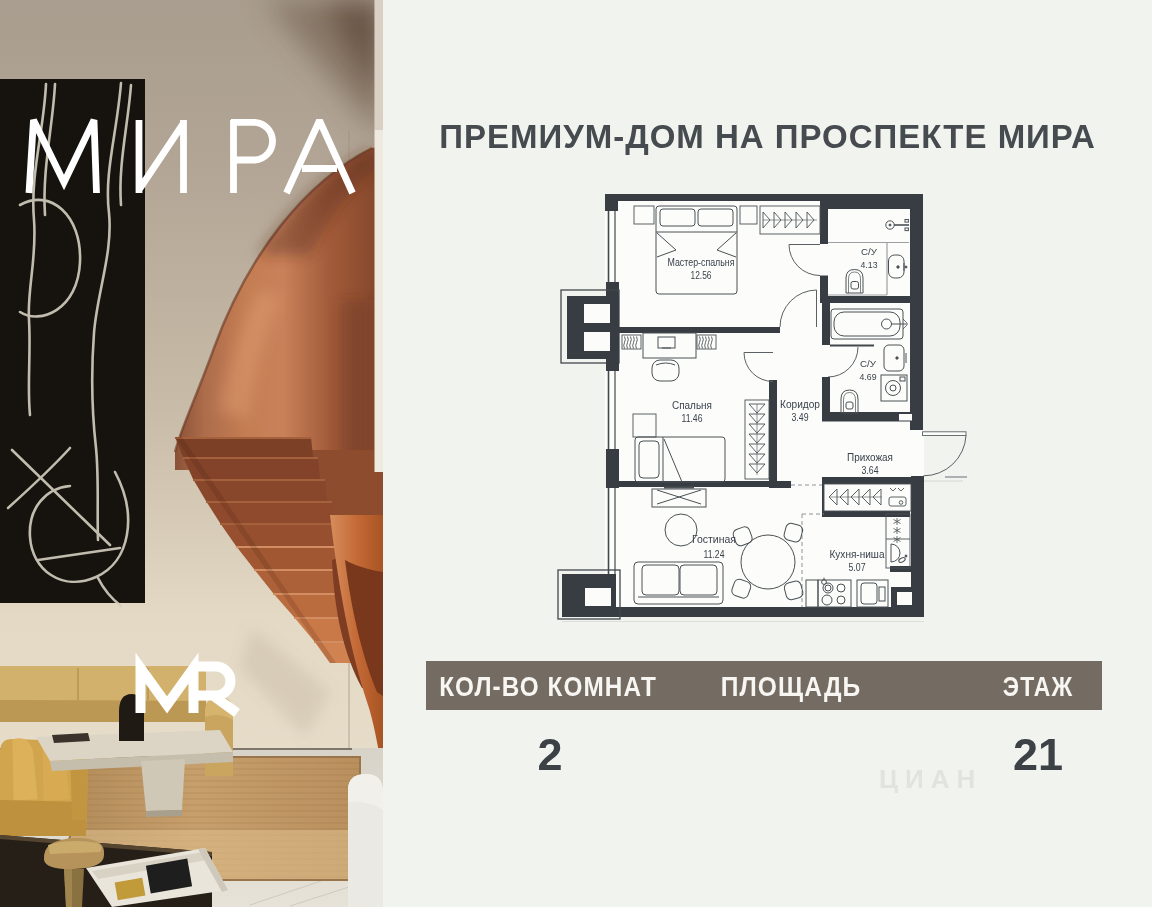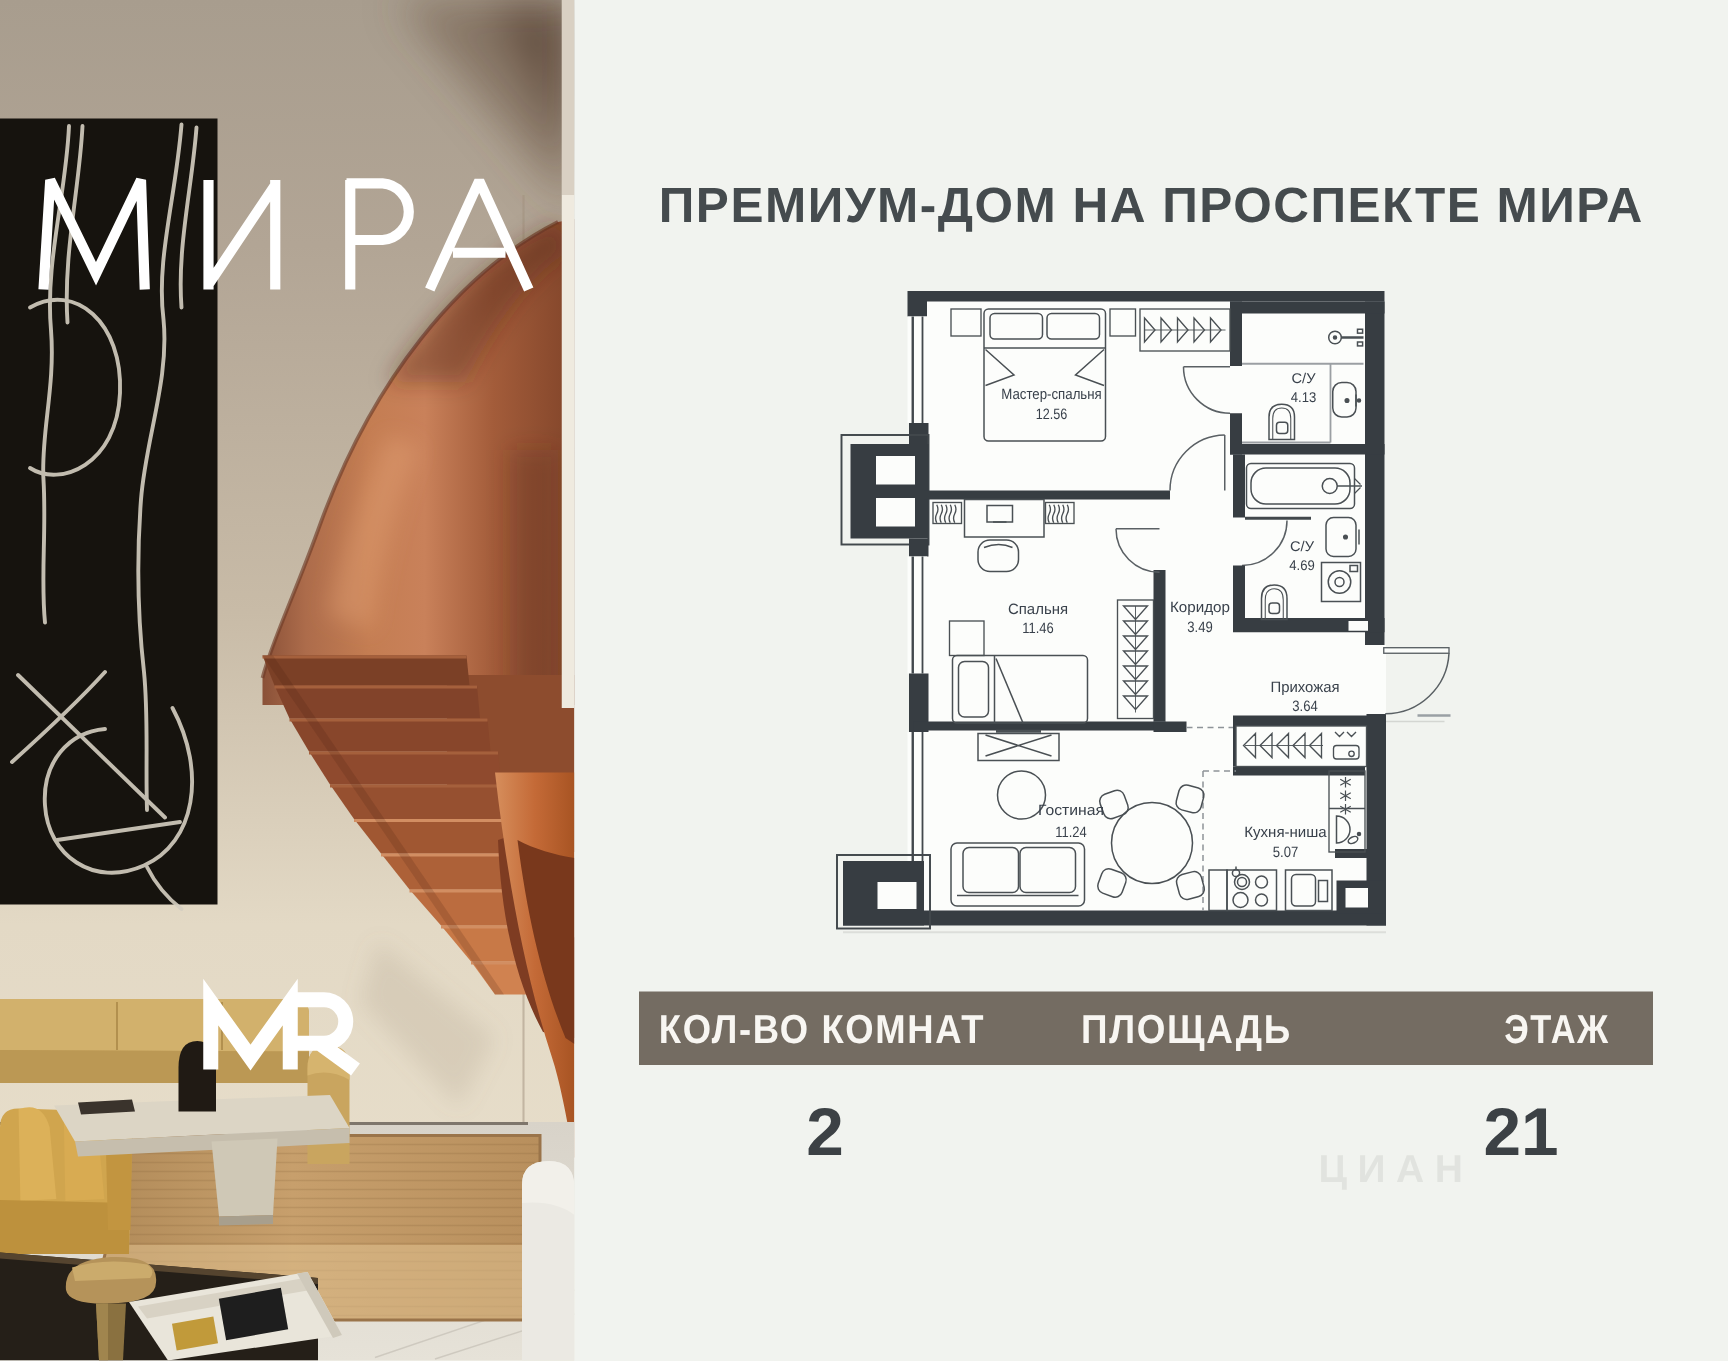--- a/index.html
+++ b/index.html
@@ -584,17 +584,17 @@
 
     <div class="hdr" style="left:165px;transform:translate(-50%,-50%) scaleX(0.9);">КОЛ-ВО КОМНАТ</div>
 
     <div class="hdr" style="left:408px;transform:translate(-50%,-50%) scaleX(0.91);">ПЛОЩАДЬ</div>
 
     <div class="hdr" style="left:655px;transform:translate(-50%,-50%) scaleX(0.85);">ЭТАЖ</div>
 
     <div class="val" style="left:167px;">2</div>
 
 
-    <div class="val" style="left:631px;">21</div>
+    <div class="val" style="left:655px;">21</div>
 
     <div class="wm" style="top:764px;">ЦИАН</div>
   </div>
 </div>
 
 </body></html>

